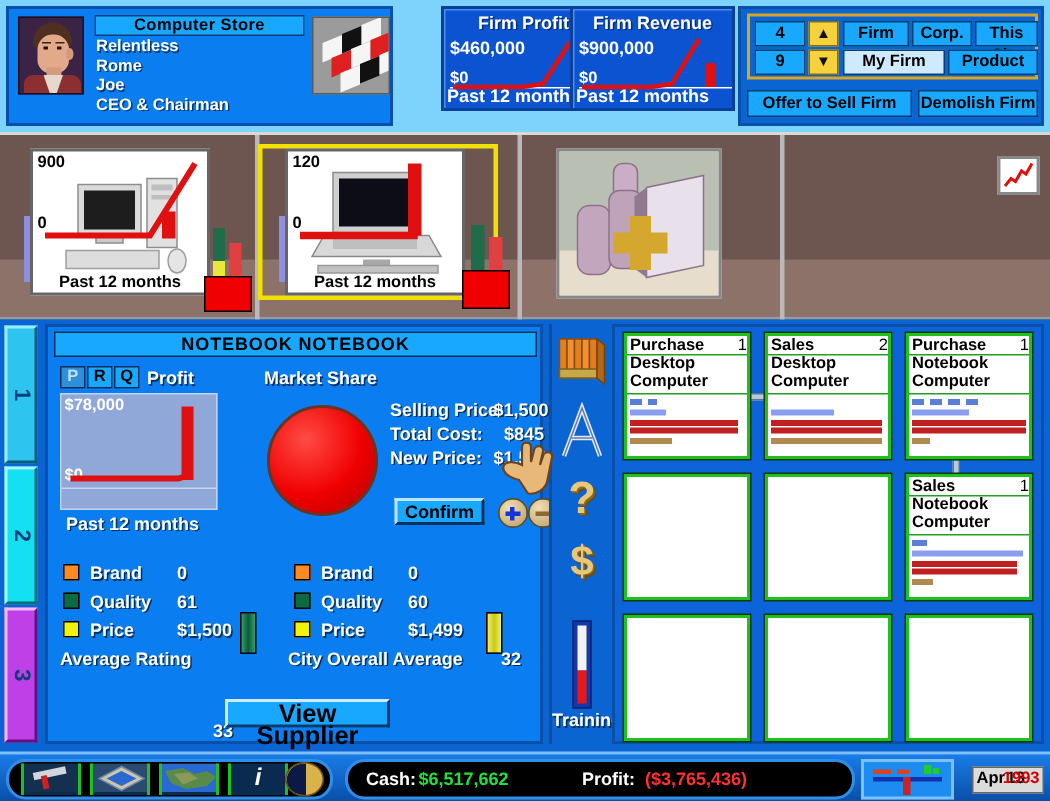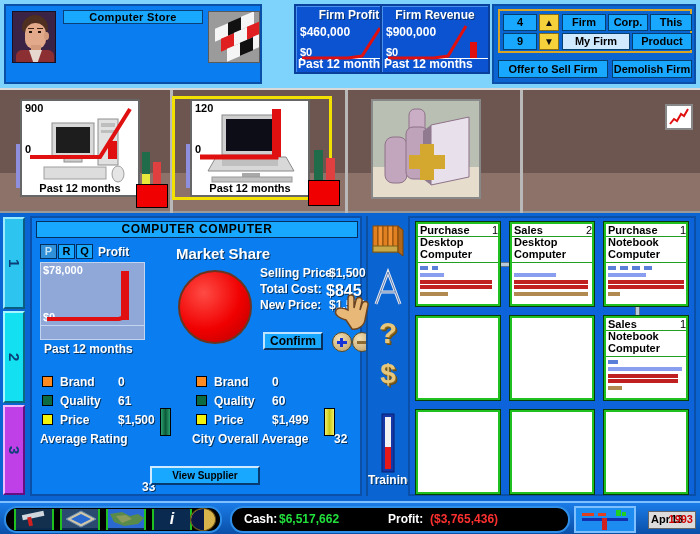--- a/index.html
+++ b/index.html
@@ -124,21 +124,21 @@
   .circbtn { position:absolute; top:114px; width:20px; height:20px; border-radius:50%;
              background:radial-gradient(circle at 35% 30%, #f2dfb4, #b99b62);
              border:1px solid #5c4a22; }
   .circbtn i { position:absolute; background:#1633d8; }
 
   .legbox { position:absolute; width:11px; height:11px; border:1px solid #000; }
   .vbar { position:absolute; width:11px; height:28px; border:1px solid #000; }
 
   .viewsup { position:absolute; left:118px; top:248px; width:110px; height:19px;
              background:#18a8ff; border:2px solid; border-color:#cfe9ff #063a70 #063a70 #cfe9ff;
-             text-align:center; font-weight:bold; font-size:10px; color:#000; line-height:15px; }
+             text-align:center; font-weight:bold; font-size:17px; color:#000; line-height:15px; }
 
   .toolcol { position:absolute; left:366px; top:3px; width:40px; height:280px; background:#0a64d2;
              border-left:2px solid #0b4fa0; }
   .ticon { position:absolute; left:0; width:40px; text-align:center; }
 
   .gridpanel { position:absolute; left:408px; top:3px; width:288px; height:280px;
                background:#0d63d9; border:2px solid #0a4fa8; }
   .cell { position:absolute; width:84px; height:84px; background:#fff;
           border:2px solid #20c020; outline:1px solid #083c08; }
   .cell .hdr { position:absolute; left:2px; top:0px; width:78px; font-weight:bold; font-size:11px; color:#000; }
@@ -174,20 +174,26 @@
           <div class="p-ear"></div>
         <div class="p-brow" style="left:15px"></div>
           <div class="p-brow" style="left:24px"></div>
         <div class="p-eye" style="left:16px"></div>
           <div class="p-eye" style="left:25px"></div>
         <div class="p-neck"></div>
           <div class="p-suit"></div>
           <div class="p-shirt"></div>
       </div>
       <div class="storename">Computer Store</div>
+      <div class="firmlines">
+        <div>Relentless</div>
+        <div>Rome</div>
+        <div>Joe</div>
+        <div>CEO &amp; Chairman</div>
+      </div>
       <div class="cubeart">
         <div class="cb" style="left:6px;top:14px;background:#f5f5f5;"></div>
         <div class="cb" style="left:19px;top:8px;background:#111;"></div>
         <div class="cb" style="left:32px;top:2px;background:#f5f5f5;"></div>
         <div class="cb" style="left:12px;top:24px;background:#e02020;"></div>
         <div class="cb" style="left:25px;top:18px;background:#f5f5f5;"></div>
         <div class="cb" style="left:38px;top:12px;background:#e02020;"></div>
         <div class="cb" style="left:18px;top:34px;background:#f5f5f5;"></div>
         <div class="cb" style="left:31px;top:28px;background:#111;"></div>
         <div class="cb" style="left:44px;top:22px;background:#f5f5f5;"></div>
@@ -320,45 +326,45 @@
 
   <div class="main">
 
     <div class="tabcol">
       <div class="tab" style="top:0;height:92px;background:#2ec4f0;border-color:#9beaff #0a5d80 #0a5d80 #9beaff;">1</div>
       <div class="tab" style="top:94px;height:92px;background:#13e0f0;border-color:#a6f6ff #0a6b80 #0a6b80 #a6f6ff;">2</div>
       <div class="tab" style="top:188px;height:90px;background:#c040e8;border-color:#f0bcff #651080 #651080 #f0bcff;">3</div>
     </div>
 
     <div class="panel">
-      <div class="paneltitle">COMPUTER COMPUTER</div>
+      <div class="paneltitle">NOTEBOOK NOTEBOOK</div>
 
       <div class="prq" style="left:8px;background:#2f8fd8;color:#bfe0f5;">P</div>
       <div class="prq" style="left:26px;">R</div>
       <div class="prq" style="left:44px;">Q</div>
       <div class="lbl" style="left:66px;top:27px;font-size:12px;">Profit</div>
-      <div class="lbl" style="left:144px;top:27px;font-size:15px;">Market Share</div>
+      <div class="lbl" style="left:144px;top:27px;font-size:12px;">Market Share</div>
 
       <div class="pchart">
         <div class="v">$78,000</div>
         <div class="z">$0</div>
         <div class="sep"></div>
         <svg width="103" height="76" style="position:absolute;left:0;top:0">
           <polyline points="6,56 78,56 84,54" fill="none" stroke="#e01010" stroke-width="4"></polyline>
           <rect x="80" y="8" width="8" height="49" fill="#e01010"></rect>
         </svg>
       </div>
       <div class="lbl" style="left:12px;top:124px;font-size:12px;">Past 12 months</div>
 
       <div class="pie"></div>
 
       <div class="lbl" style="left:228px;top:48px;font-size:12px;">Selling Price:</div>
       <div class="lbl" style="left:297px;top:48px;font-size:12px;">$1,500</div>
       <div class="lbl" style="left:228px;top:64px;font-size:12px;">Total Cost:</div>
-      <div class="lbl" style="left:294px;top:64px;font-size:16px;">$845</div>
+      <div class="lbl" style="left:304px;top:64px;font-size:12px;">$845</div>
       <div class="lbl" style="left:228px;top:80px;font-size:12px;">New Price:</div>
       <div class="lbl" style="left:297px;top:80px;font-size:12px;">$1,500</div>
 
       <div class="confirm">Confirm</div>
       <div class="circbtn" style="left:300px;">
         <i style="left:4px;top:8px;width:10px;height:3px;"></i>
           <i style="left:7px;top:5px;width:3px;height:9px;"></i>
       </div>
       <div class="circbtn" style="left:320px;">
         <i style="left:4px;top:8px;width:10px;height:3px;background:#8a6a30;"></i>

